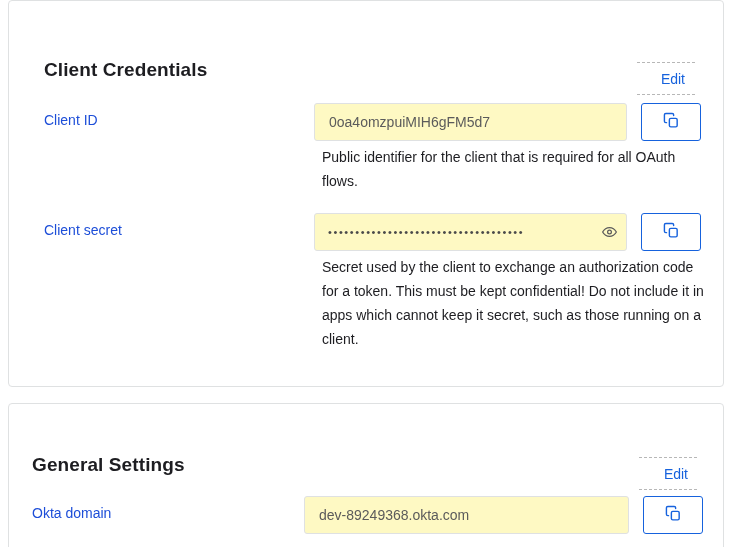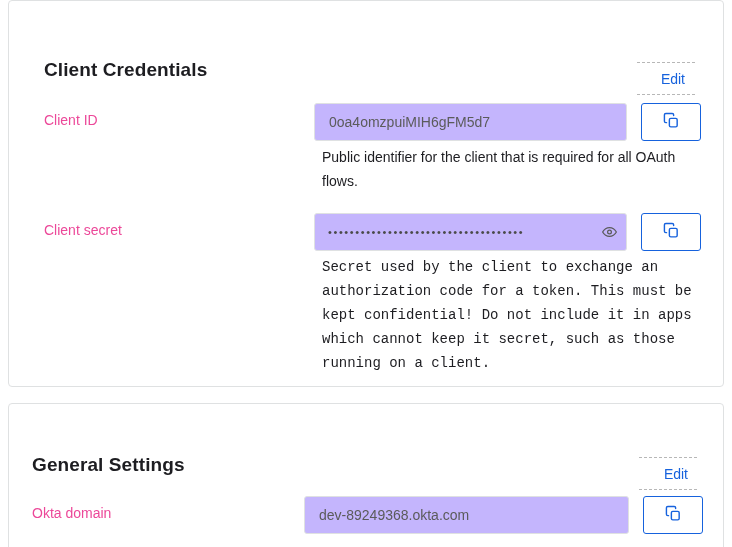--- a/index.html
+++ b/index.html
@@ -83,35 +83,35 @@
     height: 0;
   }
   .field-row {
     position: absolute;
     left: 0;
     right: 0;
   }
   .field-label {
     position: absolute;
     font-size: 14px;
-    color: #ec4899;
+    color: #1d4ed8;
     line-height: 18px;
   }
   .field-control {
     position: absolute;
   }
   .input-wrap {
     position: relative;
     display: flex;
     align-items: center;
   }
   .text-input {
     box-sizing: border-box;
     height: 38px;
-    background: #c4b5fd;
+    background: #fef9c3;
     border: 1px solid #dfe1e2;
     border-radius: 3px;
     font-family: "Liberation Sans", sans-serif;
     font-size: 14px;
     color: #5b5b5b;
     padding: 0 30px 0 14px;
     outline: none;
   }
   .copy-button {
     box-sizing: border-box;
@@ -208,21 +208,21 @@
           </div>
           <button class="copy-button" style="margin-left: 14px;">
             <span>
               <svg width="17" height="17" viewBox="0 0 24 24" fill="none" stroke="#1662dd" stroke-width="2" stroke-linecap="round" stroke-linejoin="round">
                 <rect x="9" y="9" width="11" height="12" rx="2"></rect>
                 <path d="M5 15H4a2 2 0 0 1-2-2V4a2 2 0 0 1 2-2h9a2 2 0 0 1 2 2v1"></path>
               </svg>
             </span>
           </button>
         </div>
-        <div class="helper-text" style="left: 8px; top: 42px; width: 390px; font-family: Liberation Mono, monospace;">Secret used by the client to exchange an authorization code for a token. This must be kept confidential! Do not include it in apps which cannot keep it secret, such as those running on a client.</div>
+        <div class="helper-text" style="left: 8px; top: 42px; width: 390px;">Secret used by the client to exchange an authorization code for a token. This must be kept confidential! Do not include it in apps which cannot keep it secret, such as those running on a client.</div>
       </div>
     </div>
   </section>
 
   <section class="card card-general">
     <div class="card-header">
       <div class="card-title">General Settings</div>
       <div class="dashed-accent" style="right: 26px; top: 36px;"></div>
       <a class="edit-link">Edit</a>
       <div class="dashed-accent" style="right: 26px; top: 68px;"></div>

